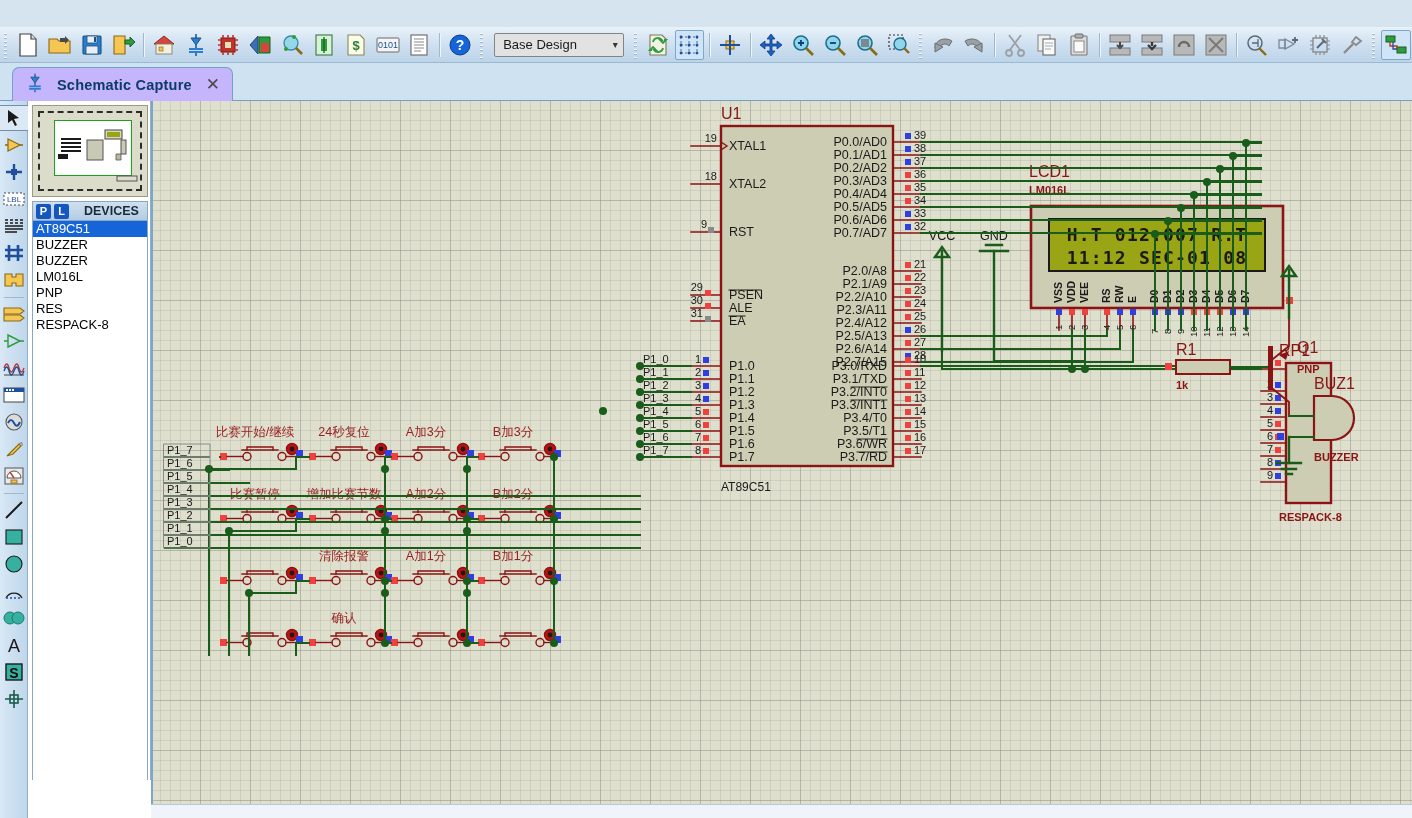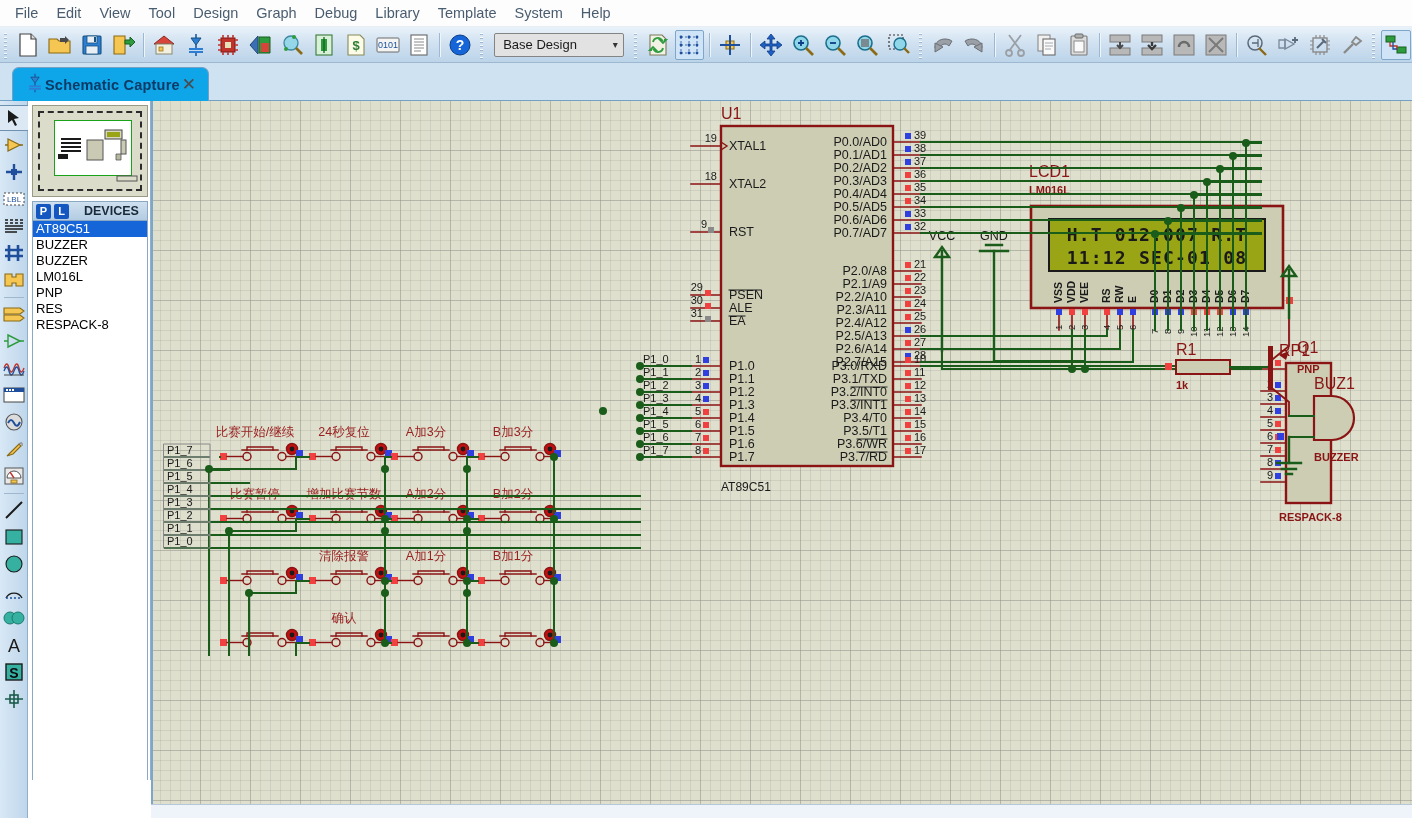--- a/index.html
+++ b/index.html
@@ -54,23 +54,23 @@
   .combo .cv { font-family:"Liberation Sans", sans-serif; }
   .combo .carrow { font-size:10px; color:#333; }
 
   
   .tabstrip {
     position:absolute; left:0; top:63px; width:1412px; height:38px;
     background:#cfe2f2; border-bottom:1px solid #74a0c4;
   }
   .tab {
     position:absolute; left:12px; top:4px; height:34px;
-    background:#0ea5e9; border:1px solid #74a0c4; border-bottom:none;
+    background:#c4b5fd; border:1px solid #74a0c4; border-bottom:none;
     border-radius:7px 7px 0 0; display:flex; align-items:center;
-    padding:0 10px 0 12px; gap:0; cursor:default;
+    padding:0 10px 0 12px; gap:12px; cursor:default;
   }
   .tab .tlabel { font-size:14.5px; font-weight:bold; color:#0d3b66; letter-spacing:.2px; }
   .tab .tclose {
     font-size:17px; color:#4a4a4a; line-height:1; padding:0 2px; cursor:default;
     font-family:"Liberation Sans", sans-serif;
   }
 
   
   .rail {
     position:absolute; left:0; top:101px; width:28px; height:717px;
@@ -160,33 +160,20 @@
   .lcdtext {
     font-family:"DejaVu Sans Mono", monospace;
     font-weight:bold;
   }
 </style>
 </head>
 <body>
 
 <div id="app">
 
-  <div class="menubar">
-    <div class="mi">File</div>
-    <div class="mi">Edit</div>
-    <div class="mi">View</div>
-    <div class="mi">Tool</div>
-    <div class="mi">Design</div>
-    <div class="mi">Graph</div>
-    <div class="mi">Debug</div>
-    <div class="mi">Library</div>
-    <div class="mi">Template</div>
-    <div class="mi">System</div>
-    <div class="mi">Help</div>
-  </div>
 
   <div class="toolbar">
     <div class="grip"></div>
 
     <div class="tbtn">
       <svg width="22" height="24" viewBox="0 0 22 24">
         <path d="M3 1h11l5 5v17H3z" fill="#fff" stroke="#444" stroke-width="1.2"></path>
         <path d="M14 1v5h5" fill="#ddd" stroke="#444" stroke-width="1.2"></path>
       </svg>
     </div>

